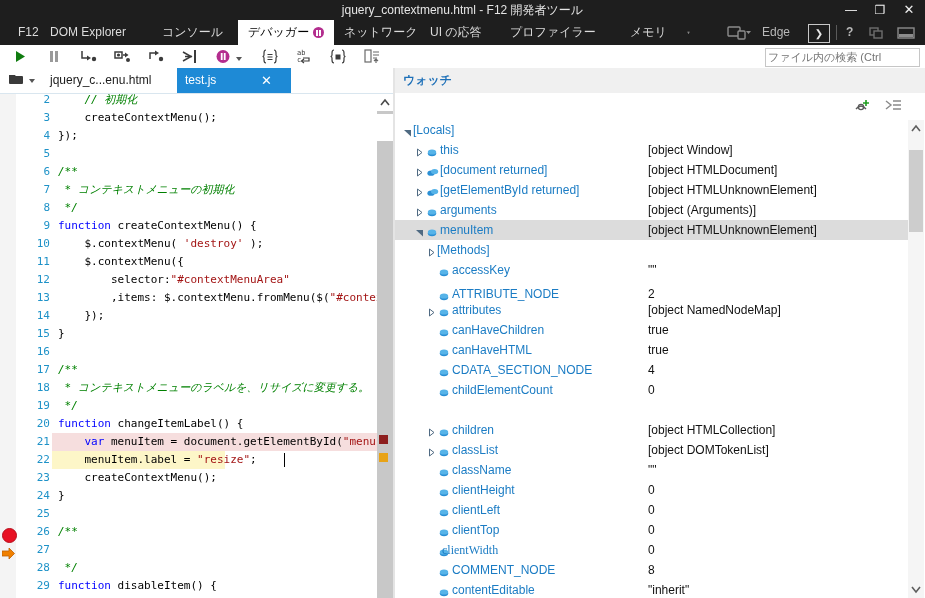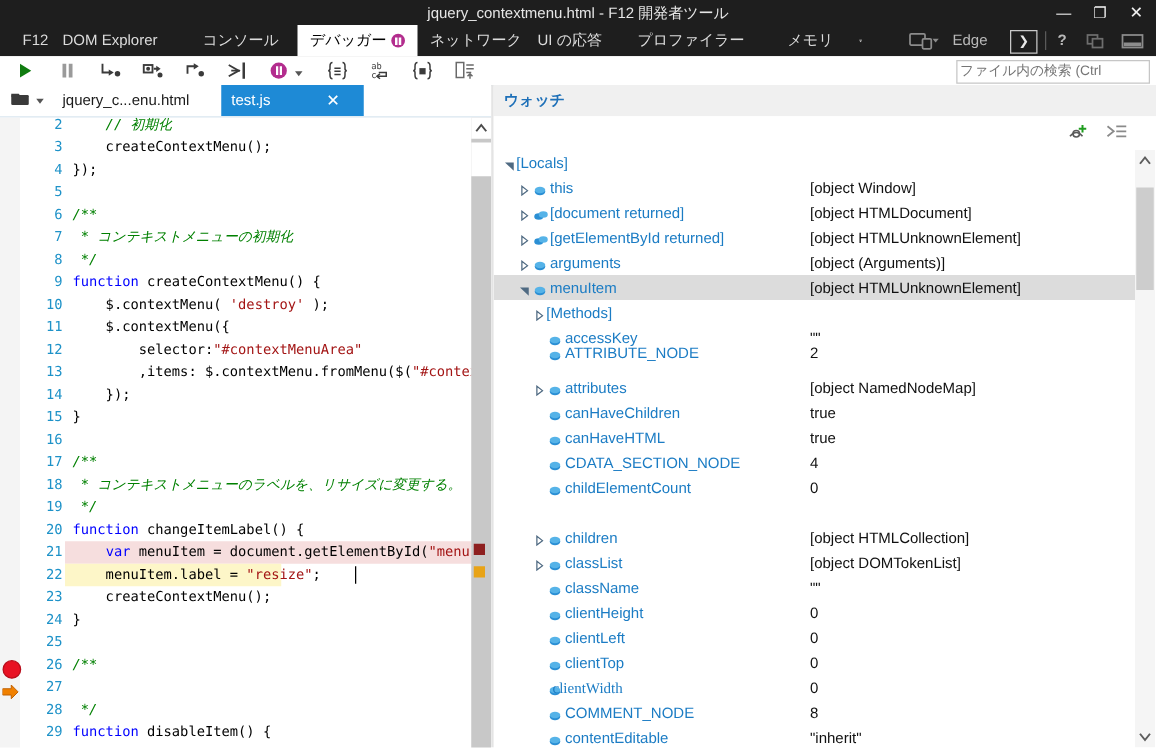--- a/index.html
+++ b/index.html
@@ -450,21 +450,21 @@
           <div class="wname" style="left: 42px;">[Methods]</div>
         </div>
         <div class="wrow" style="top: 140px;">
           <div class="wicon" style="left: 44px;"><svg width="10" height="9" viewBox="0 0 10 9">
               <ellipse cx="5" cy="5.2" rx="4.2" ry="3" fill="#2b8fd4"></ellipse>
               <ellipse cx="5" cy="4" rx="4.2" ry="2.6" fill="#56b3e8"></ellipse>
             </svg></div>
           <div class="wname" style="left: 57px;">accessKey</div>
           <div class="wval">""</div>
         </div>
-        <div class="wrow" style="top: 152px;">
+        <div class="wrow" style="top: 164px;">
           <div class="wicon" style="left: 44px;"><svg width="10" height="9" viewBox="0 0 10 9">
               <ellipse cx="5" cy="5.2" rx="4.2" ry="3" fill="#2b8fd4"></ellipse>
               <ellipse cx="5" cy="4" rx="4.2" ry="2.6" fill="#56b3e8"></ellipse>
             </svg></div>
           <div class="wname" style="left: 57px;">ATTRIBUTE_NODE</div>
           <div class="wval">2</div>
         </div>
         <div class="wrow" style="top: 180px;">
           <div class="wexp" style="left: 32px;"><svg width="9" height="9" viewBox="0 0 9 9">
               <path d="M2.5 1 L7 4.5 L2.5 8 Z" fill="none" stroke="#4f6a82" stroke-width="1"></path>

